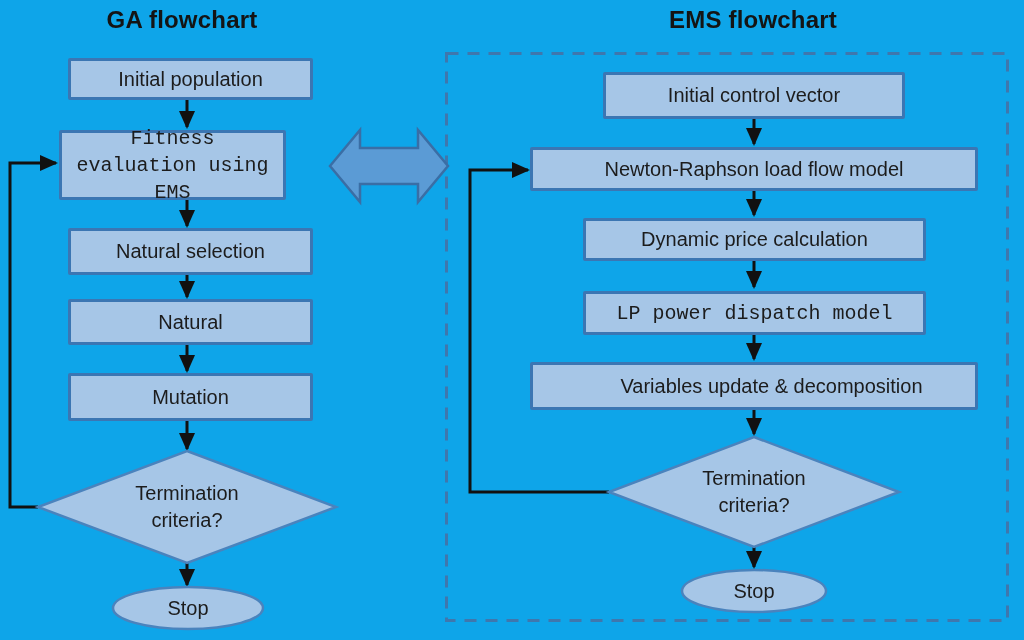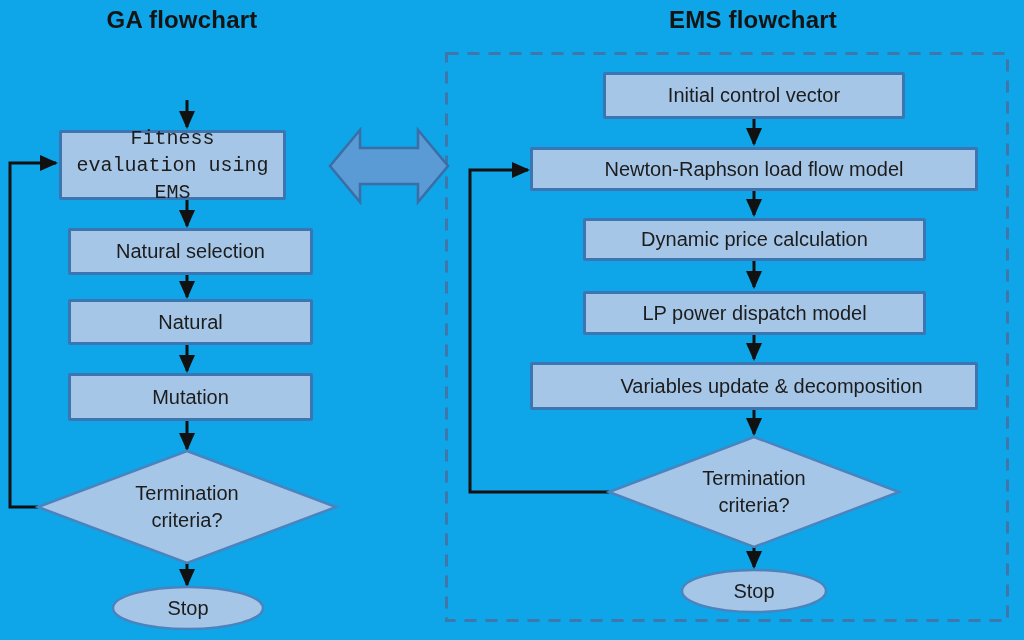--- a/index.html
+++ b/index.html
@@ -59,32 +59,33 @@
     <polygon points="187,451 336,507 187,563 38,507" fill="#a6c6e7" stroke="#4a83bd" stroke-width="2.5"></polygon>
     <polygon points="754,437 899,492 754,547 609,492" fill="#a6c6e7" stroke="#4a83bd" stroke-width="2.5"></polygon>
 
     <ellipse cx="188" cy="608" rx="75" ry="21" fill="#a6c6e7" stroke="#4a83bd" stroke-width="2.5"></ellipse>
     <ellipse cx="754" cy="591" rx="72" ry="21" fill="#a6c6e7" stroke="#4a83bd" stroke-width="2.5"></ellipse>
   </svg>
 
   <div class="title" style="left:37px;top:6px;width:290px;">GA flowchart</div>
   <div class="title" style="left:573px;top:6px;width:360px;">EMS flowchart</div>
 
+  <div class="node" style="left:68px;top:58px;width:245px;height:42px;">Initial population</div>
   <div class="node" style="left:59px;top:130px;width:227px;height:70px;font-family:Liberation Mono, monospace;">
     <div class="wrap">Fitness evaluation using EMS</div>
   </div>
   <div class="node" style="left:68px;top:228px;width:245px;height:47px;">Natural selection</div>
   <div class="node" style="left:68px;top:299px;width:245px;height:46px;">Natural</div>
   <div class="node" style="left:68px;top:373px;width:245px;height:48px;">Mutation</div>
 
   <div class="overlay-label" style="left:112px;top:480px;width:150px;">Termination criteria?</div>
   <div class="overlay-label" style="left:128px;top:595px;width:120px;">Stop</div>
 
   <div class="node" style="left:603px;top:72px;width:302px;height:47px;">Initial control vector</div>
   <div class="node" style="left:530px;top:147px;width:448px;height:44px;">Newton-Raphson load flow model</div>
   <div class="node" style="left:583px;top:218px;width:343px;height:43px;">Dynamic price calculation</div>
-  <div class="node" style="left:583px;top:291px;width:343px;height:44px;">LP power dispatch model</div>
+  <div class="node" style="left:583px;top:291px;width:343px;height:44px;font-family:Liberation Mono, monospace;">LP power dispatch model</div>
   <div class="node" style="left:530px;top:362px;width:448px;height:48px;padding-left:35px;">Variables update &amp; decomposition</div>
 
   <div class="overlay-label" style="left:679px;top:465px;width:150px;">Termination criteria?</div>
   <div class="overlay-label" style="left:694px;top:578px;width:120px;">Stop</div>
 
 </div>
 
 </body></html>

